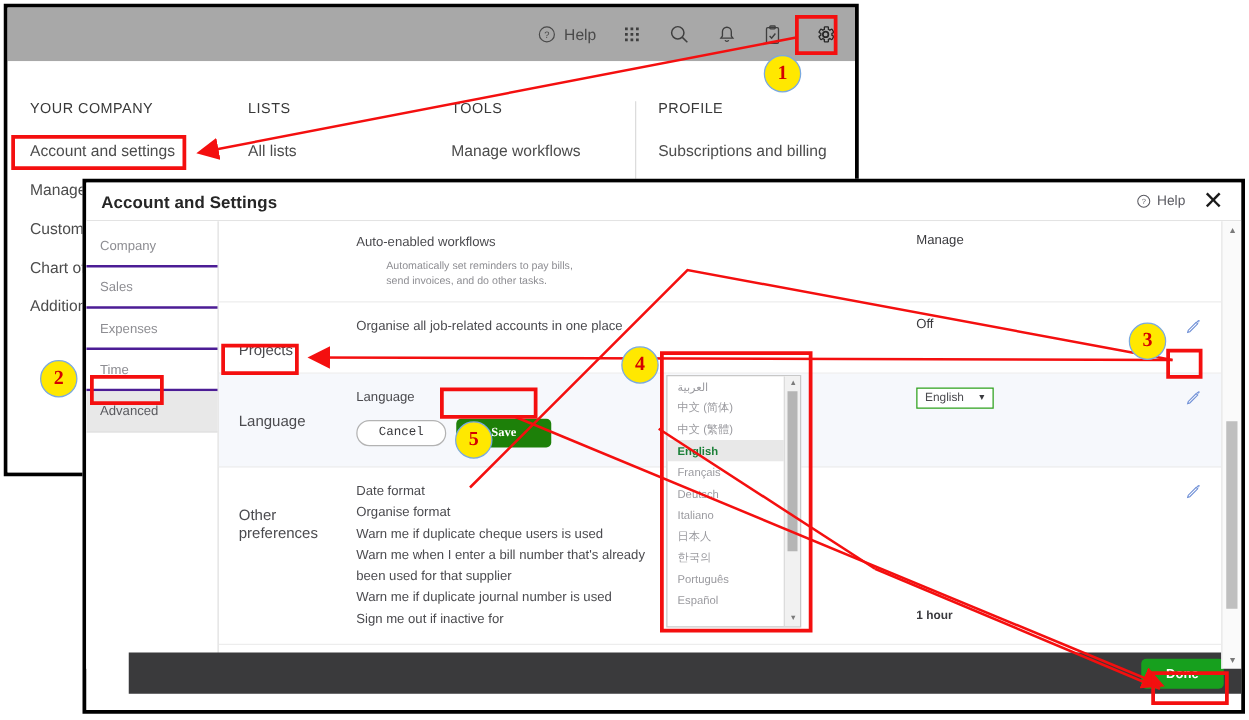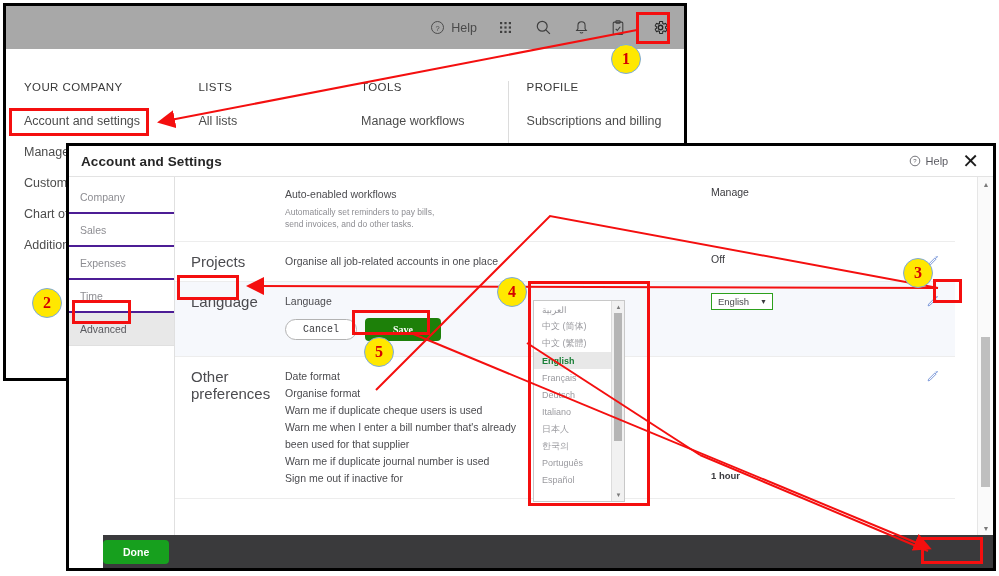--- a/index.html
+++ b/index.html
@@ -134,44 +134,44 @@
     border-bottom: 1px solid #e0e0e0;
   }
 
   .content {
     position: relative;
     flex: 1 1 auto;
     overflow: hidden;
   }
   .scroll-col {
     position: absolute; inset: 0;
-    padding-right: 38px;
+    padding-right: 16px;
   }
 
   .row {
     position: relative;
     display: flex;
     border-bottom: 1px solid #ededed;
     padding: 11px 0 11px 0;
   }
   .row.hl { background: #f6f8fc; }
   .row-label {
     width: 110px; flex: 0 0 110px;
     padding-left: 16px;
-    font-size: 15px; color: #4b4b4f;
+    font-size: 12px; color: #4b4b4f; margin-top: 20px;
   }
   .row-mid {
     flex: 1 1 auto;
     padding-right: 12px;
   }
   .row-mid .m-title {
     font-size: 10.5px; color: #4b4b4f; line-height: 17px;
   }
   .row-mid .m-sub {
-    font-size: 8.5px; color: #8e8e93; line-height: 12px; margin-top: 3px;
+    font-size: 8.5px; color: #8e8e93; line-height: 12px; margin-top: 3px; margin-left: 24px;
   }
   .row-val {
     width: 200px; flex: 0 0 200px;
     font-size: 10.5px; color: #3a3a3e;
   }
   .row-pencil {
     width: 44px; flex: 0 0 44px;
     display: flex; align-items: flex-start; justify-content: center;
     padding-top: 2px;
   }
@@ -185,21 +185,21 @@
     padding: 0 5px 0 6px;
     font-size: 9.5px; color: #4b4b4f;
     min-width: 62px; justify-content: space-between;
     gap: 10px;
   }
   .caret { font-size: 7px; color: #3a3a3e; }
 
   .lang-list {
     position: absolute;
     left: 533px; top: 300px;
-    width: 92px; height: 202px;
+    width: 108px; height: 202px;
     background: #fff;
     border: 1px solid #c8c8c8;
     z-index: 34;
     overflow: hidden;
   }
   .ll-inner { position: absolute; left:0; top:0; right: 13px; bottom: 0; }
   .ll-item {
     height: 17.1px;
     display: flex; align-items: center;
     padding-left: 8px;
@@ -264,24 +264,24 @@
   }
   .ms-arrow.up { top: 0; }
   .ms-arrow.down { bottom: 0; }
   .ms-thumb {
     position: absolute; left: 3px; right: 3px;
     top: 160px; height: 150px;
     background: #bfbfbf;
   }
 
   .modal-footer {
-    position: absolute; left: 0; right: 0; bottom: 0;
+    position: absolute; left: 0; right: 0; bottom: 13px;
     height: 33px;
     background: #3a3a3c;
-    display: flex; align-items: center; justify-content: flex-start;
+    display: flex; align-items: center; justify-content: flex-end;
     padding-right: 14px;
     margin-left: 34px;
   }
   .btn-done {
     background: #17a01e;
     color: #fff;
     border: none; border-radius: 4px;
     font-size: 10.5px; font-weight: bold;
     padding: 6px 20px;
     font-family: "Liberation Sans", sans-serif;

